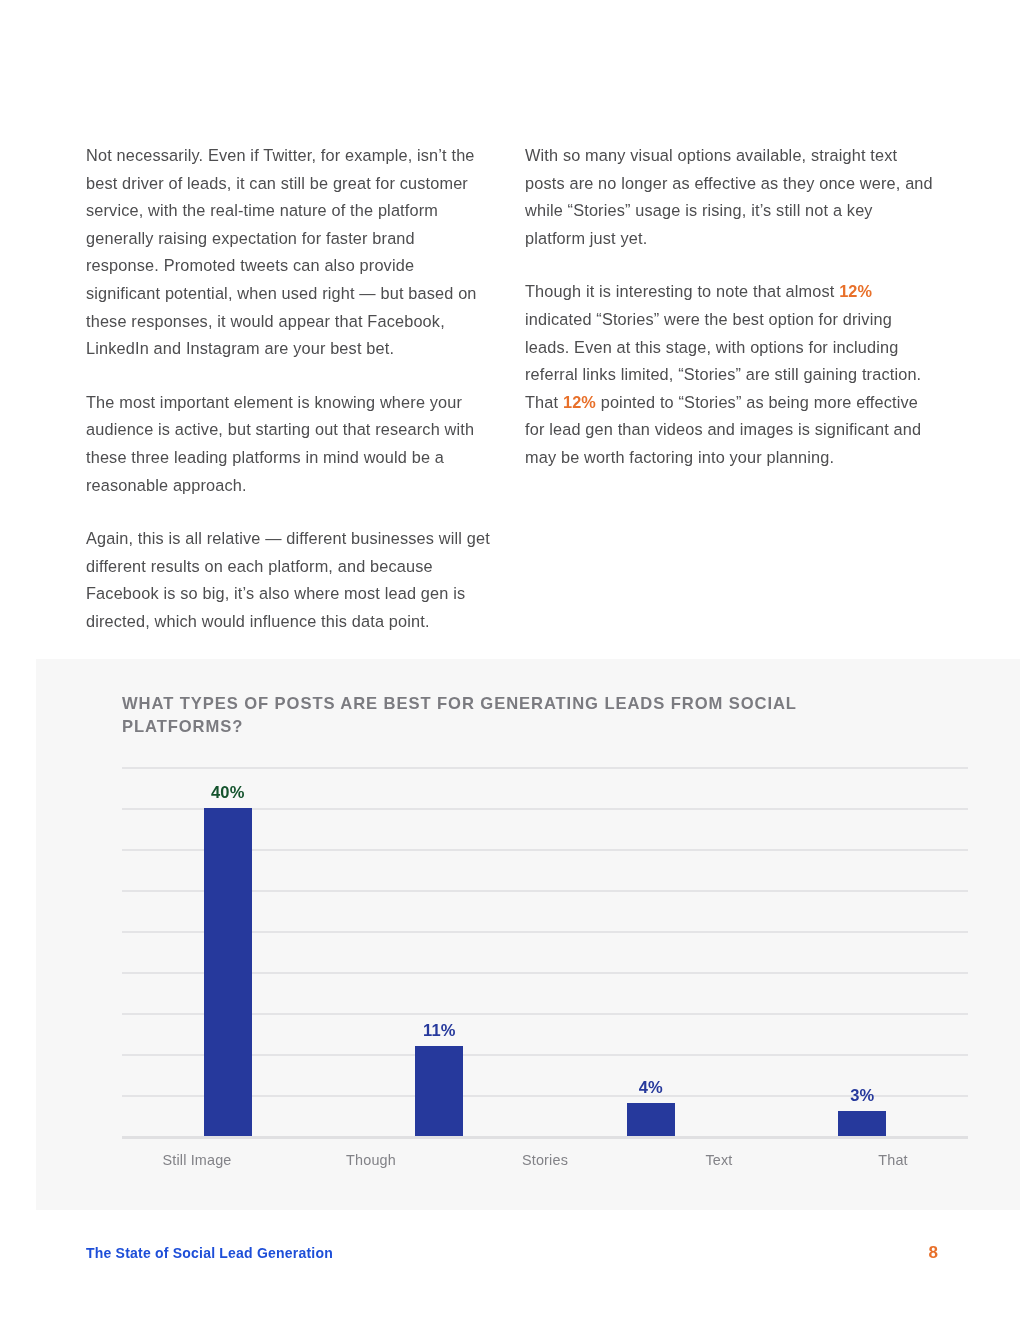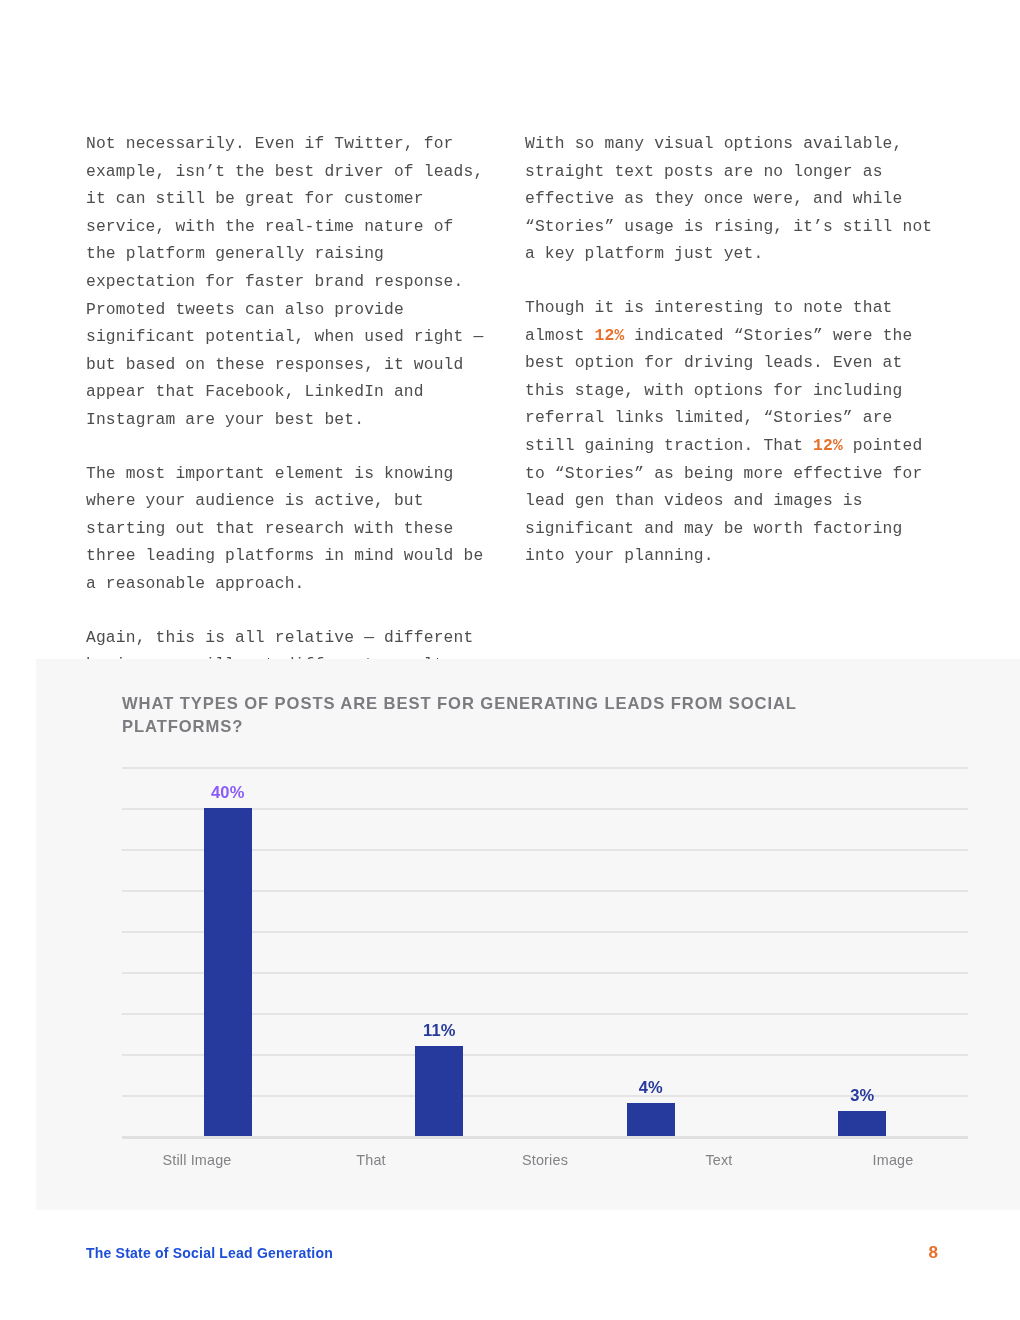--- a/index.html
+++ b/index.html
@@ -13,25 +13,24 @@
     background: #ffffff;
     font-family: "Liberation Sans", sans-serif;
     overflow: hidden;
     position: relative;
   }
 
   
   .body-area {
     position: absolute;
     left: 0;
-    top: 0;
+    top: 12px;
     width: 1020px;
     height: 659px;
     background: #ffffff;
-    font-family: Liberation Mono, monospace;
   }
   .col {
     position: absolute;
     top: 130px;
   }
   .col-left  { left: 86px;  width: 404px; }
   .col-right { left: 525px; width: 408px; }
 
   .para {
     font-size: 16.3px;
@@ -205,43 +204,43 @@
         <div class="gridline" style="top: 164px;"></div>
         <div class="gridline" style="top: 205px;"></div>
         <div class="gridline" style="top: 246px;"></div>
         <div class="gridline" style="top: 287px;"></div>
         <div class="gridline" style="top: 328px;"></div>
         <div class="gridline baseline" style="top: 369px;"></div>
       </div>
     <div class="bars">
         <div class="bar-slot">
           <div class="bar" style="height: 328px; background: rgb(38, 57, 156);"></div>
-          <div class="bar-value" style="bottom: 334px; color: #8b5cf6;">40%</div>
+          <div class="bar-value" style="bottom: 334px; color: #14532d;">40%</div>
         </div>
         <div class="bar-slot">
           <div class="bar" style="height: 90.2px; background: rgb(38, 57, 156);"></div>
           <div class="bar-value" style="bottom: 96.2px; color: rgb(38, 57, 156);">11%</div>
         </div>
         <div class="bar-slot">
           <div class="bar" style="height: 32.8px; background: rgb(38, 57, 156);"></div>
           <div class="bar-value" style="bottom: 38.8px; color: rgb(38, 57, 156);">4%</div>
         </div>
         <div class="bar-slot">
           <div class="bar" style="height: 24.6px; background: rgb(38, 57, 156);"></div>
           <div class="bar-value" style="bottom: 30.6px; color: rgb(38, 57, 156);">3%</div>
         </div>
       </div>
   </div>
 
   <div class="xlabels">
       <div class="xlabel-slot"><span class="xlabel">Still Image</span></div>
-      <div class="xlabel-slot"><span class="xlabel">That</span></div>
+      <div class="xlabel-slot"><span class="xlabel">Though</span></div>
       <div class="xlabel-slot"><span class="xlabel">Stories</span></div>
       <div class="xlabel-slot"><span class="xlabel">Text</span></div>
-      <div class="xlabel-slot"><span class="xlabel">Image</span></div>
+      <div class="xlabel-slot"><span class="xlabel">That</span></div>
     </div>
 
 </div>
 
 <div class="footer">
   <div class="footer-title">The State of Social Lead Generation</div>
   <div class="footer-page">8</div>
 </div>
 
 </body></html>

